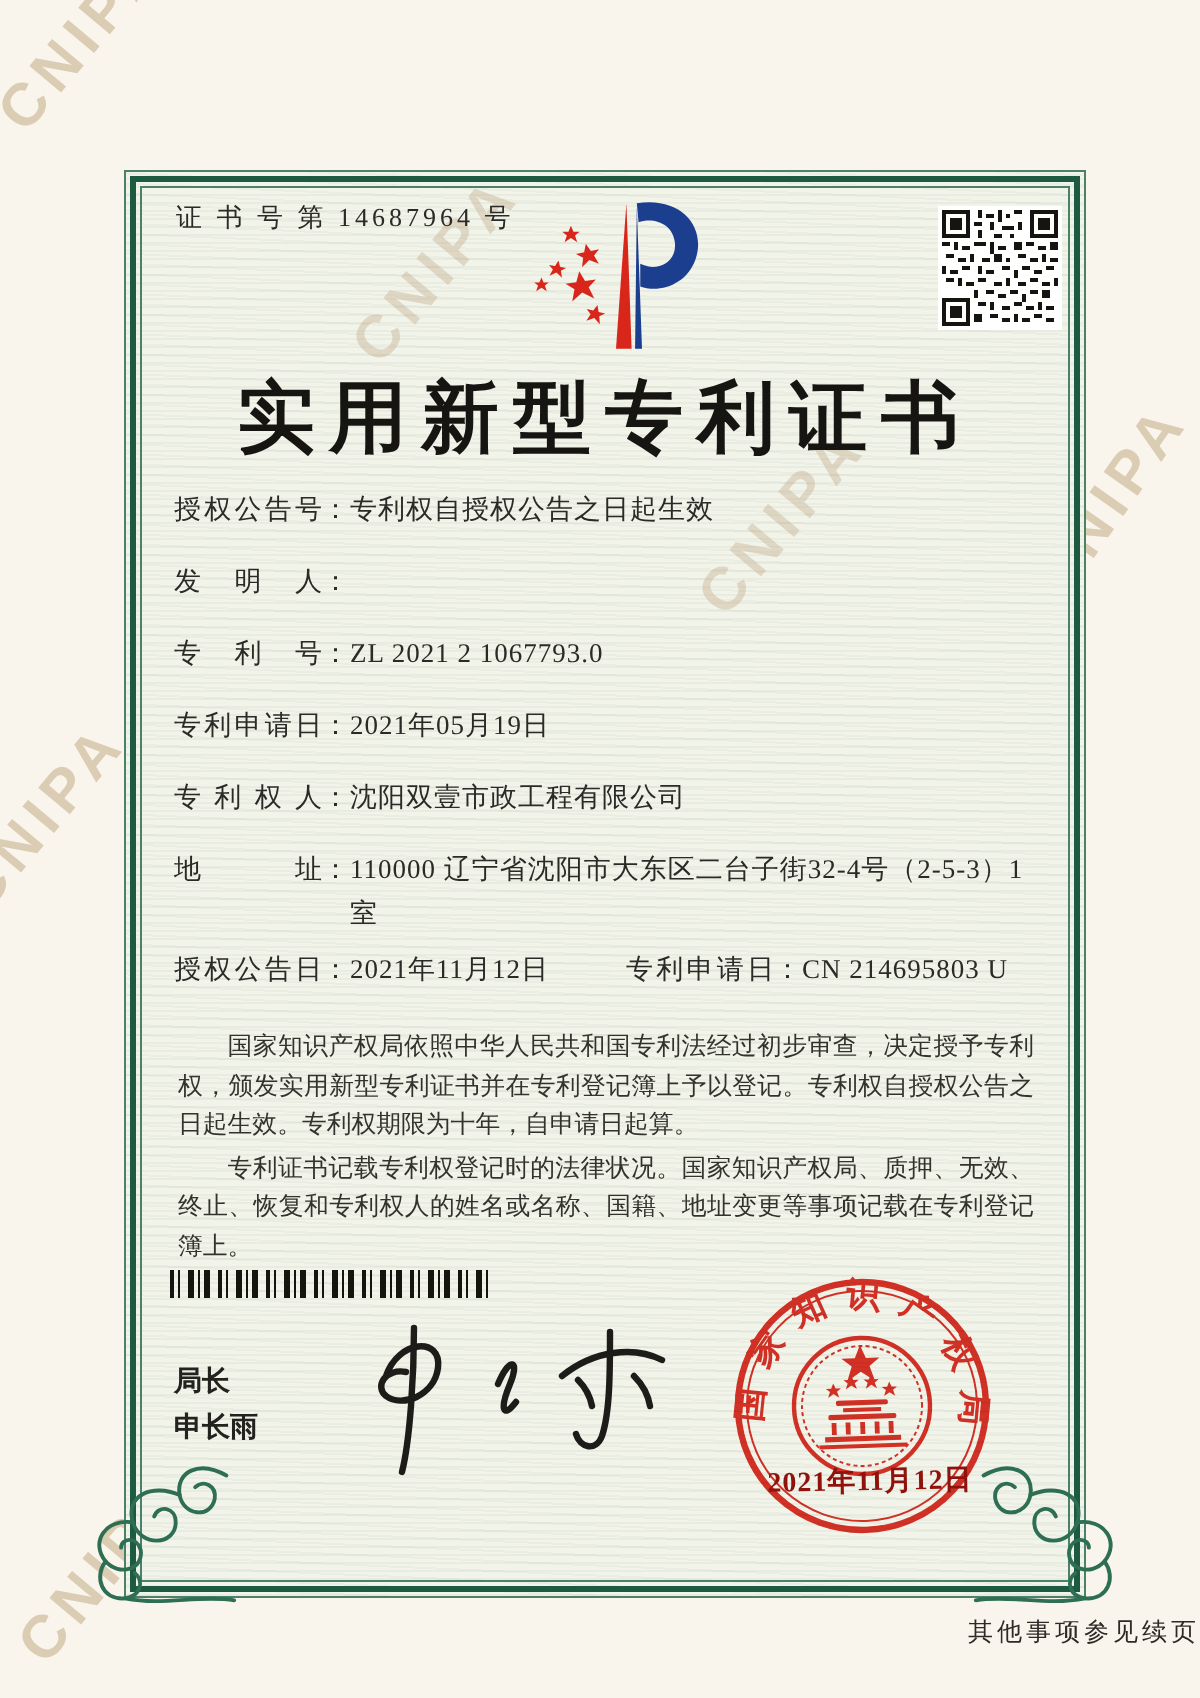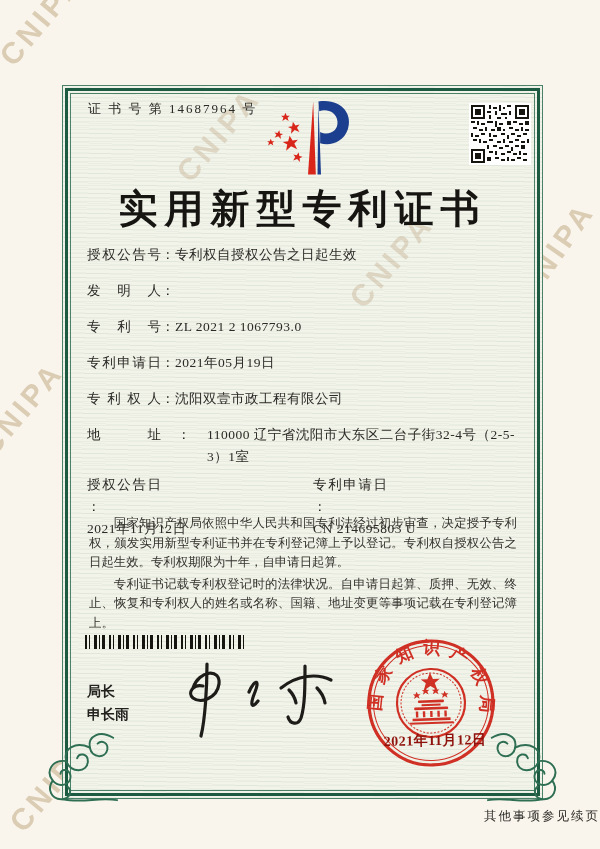--- a/index.html
+++ b/index.html
@@ -35,26 +35,26 @@
   .certno{position:absolute;left:25px;top:14px;font-size:13px;letter-spacing:2px;}
   .logo{position:absolute;left:193px;top:5px;width:104px;height:94px;}
   .qr{position:absolute;left:406px;top:17px;width:62px;height:62px;background:#fff;}
   .title{
     position:absolute;left:0;top:96px;width:100%;text-align:center;
     font-size:39px;font-weight:bold;letter-spacing:7px;color:#161512;
   }
   
   .fields{position:absolute;left:24px;top:158px;width:434px;font-size:13.5px;}
   .row{display:flex;line-height:22px;margin-bottom:14px;}
-  .row.addr{margin-bottom:6px;gap:16px;}
+  .row.addr{margin-bottom:6px;}
   .lab{display:inline-block;width:74px;text-align:justify;text-align-last:justify;flex:none;}
   .colon{flex:none;width:14px;}
   .val{letter-spacing:.5px;}
   .row.addr .val{max-width:340px;}
-  .grant-group{display:flex;flex-direction:column;}
+  .grant-group{display:flex;}
   .grant-group.first{width:226px;flex:none;}
   
   .paras{position:absolute;left:26px;top:416px;width:428px;font-size:12.4px;line-height:19.5px;text-align:justify;color:#33322d;margin-top:12px;}
   .paras p{margin:0 0 2px 0;text-indent:2em;}
   
   .barcode{
     position:absolute;left:22px;top:549px;width:160px;height:14px;
     background:repeating-linear-gradient(90deg,
       #15140f 0 2px, transparent 2px 4px,
       #15140f 4px 5px, transparent 5px 9px,
@@ -186,21 +186,21 @@
       <span class="grant-group">
         <span class="lab">专利申请日</span>
           <span class="colon">：</span>
           <span class="val">CN 214695803 U</span>
       </span>
     </div>
   </div>
 
   <div class="paras">
     <p>国家知识产权局依照中华人民共和国专利法经过初步审查，决定授予专利权，颁发实用新型专利证书并在专利登记簿上予以登记。专利权自授权公告之日起生效。专利权期限为十年，自申请日起算。</p>
-    <p>专利证书记载专利权登记时的法律状况。自申请日起算、质押、无效、终止、恢复和专利权人的姓名或名称、国籍、地址变更等事项记载在专利登记簿上。</p>
+    <p>专利证书记载专利权登记时的法律状况。国家知识产权局、质押、无效、终止、恢复和专利权人的姓名或名称、国籍、地址变更等事项记载在专利登记簿上。</p>
   </div>
 
   <div class="barcode"></div>
 
   <div class="director">
     <div>局长</div>
     <div>申长雨</div>
   </div>
 
   <svg class="signature" viewBox="0 0 190 85">

